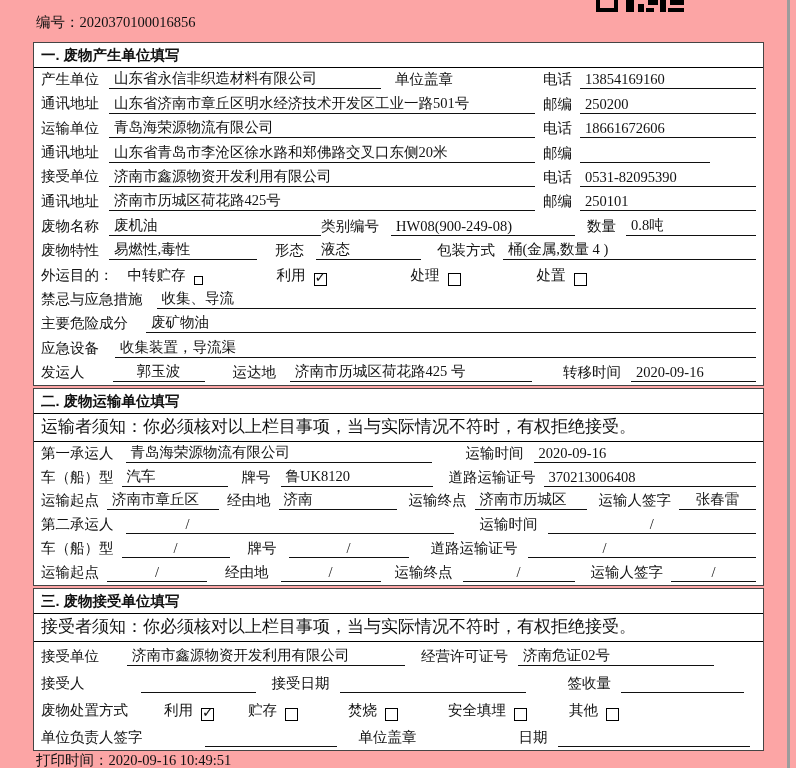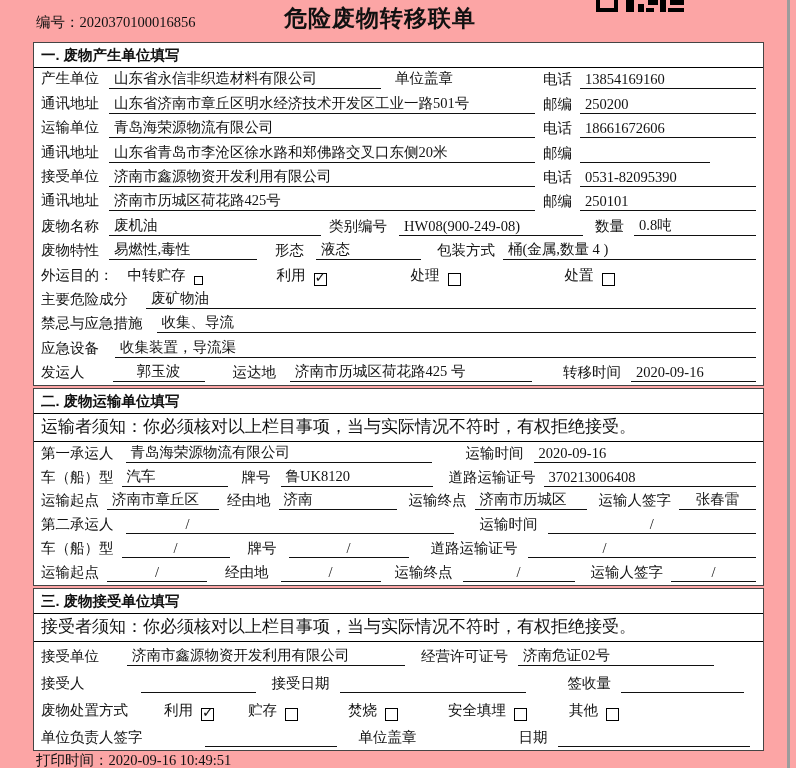--- a/index.html
+++ b/index.html
@@ -23,40 +23,39 @@
   .row { display:flex; align-items:flex-end; padding:0 7px 3px 7px; font-size:14.5px; }
   .s1 .row { height:24.4px; }
   .s2 .row { height:23.8px; }
   .s3 .row { height:27px; }
   .notice { height:28px; line-height:26px; padding-left:7px; border-bottom:1.2px solid #000;
     font-size:17px; display:block; }
   .lbl { white-space:nowrap; }
   .u { border-bottom:1.1px solid #111; padding:0 5px; white-space:nowrap; overflow:hidden; }
   .grow { flex:1 1 auto; }
   .ctr { text-align:center; }
-  .left-col { width:502px; display:flex; align-items:flex-start; }
+  .left-col { width:502px; display:flex; align-items:center; }
   .right-col { flex:1; display:flex; align-items:flex-end; }
 
   
   .cb { width:13px; height:13px; border:1.6px solid #000; display:inline-block;
     position:relative; top:1px; margin-left:8px; flex:0 0 auto; }
   .cb.sm { width:9px; height:9px; top:0; }
   .cb.checked::after { content:"\2713"; position:absolute; left:0px; top:-5px;
     font-size:14px; font-weight:bold; font-family:"DejaVu Sans",sans-serif; }
   .opt { display:flex; align-items:flex-end;justify-content:space-between; }
 
   .print-line { position:absolute; left:36px; top:751px; font-size:14.5px; }
 </style>
 </head>
 <body>
 
 <div class="page">
 
   <div class="doc-no"><span>编号：</span><span>2020370100016856</span></div>
-  <div class="doc-title">危险废物转移联单</div>
   <svg class="qr-frag" viewBox="0 0 90 13" xmlns="http://www.w3.org/2000/svg">
     <rect x="0" y="0" width="4" height="8" fill="#000"></rect>
       <rect x="18" y="0" width="4" height="8" fill="#000"></rect>
       <rect x="0" y="8" width="22" height="4" fill="#000"></rect>
     <rect x="30" y="0" width="8" height="12" fill="#000"></rect>
       <rect x="42" y="4" width="6" height="8" fill="#000"></rect>
     <rect x="52" y="0" width="10" height="5" fill="#000"></rect>
       <rect x="50" y="8" width="8" height="4" fill="#000"></rect>
     <rect x="64" y="0" width="6" height="12" fill="#000"></rect>
       <rect x="74" y="0" width="14" height="5" fill="#000"></rect>
@@ -132,21 +131,21 @@
         </div>
         <div class="right-col">
           <span class="lbl" style="margin-right:8px">邮编</span>
           <span class="u grow">250101</span>
         </div>
       </div>
 
       <div class="row">
         <span class="lbl" style="margin-right:10px">废物名称</span>
         <span class="u" style="width:212px">废机油</span>
-        <span class="lbl" style="margin-left:8px;margin-right:12px">类别编号</span>
+        <span class="lbl" style="margin-right:12px">类别编号</span>
         <span class="u" style="width:184px">HW08(900-249-08)</span>
         <span class="lbl" style="margin-left:12px;margin-right:10px">数量</span>
         <span class="u grow">0.8吨</span>
       </div>
 
       <div class="row">
         <span class="lbl" style="margin-right:10px">废物特性</span>
         <span class="u" style="width:148px">易燃性,毒性</span>
         <span class="lbl" style="margin-left:18px;margin-right:12px">形态</span>
         <span class="u" style="width:105px">液态</span>
@@ -161,34 +160,34 @@
           <span class="cb sm"></span>
         </span>
         <span class="opt" style="margin-left:74px">
           <span class="lbl">利用</span>
           <span class="cb checked"></span>
         </span>
         <span class="opt" style="margin-left:84px">
           <span class="lbl">处理</span>
           <span class="cb"></span>
         </span>
-        <span class="opt" style="margin-left:104px">
+        <span class="opt" style="margin-left:76px">
           <span class="lbl">处置</span>
           <span class="cb"></span>
         </span>
+      </div>
+
+      <div class="row">
+        <span class="lbl" style="margin-right:14px">禁忌与应急措施</span>
+        <span class="u grow">收集、导流</span>
       </div>
 
       <div class="row">
         <span class="lbl" style="margin-right:18px">主要危险成分</span>
         <span class="u grow">废矿物油</span>
-      </div>
-
-      <div class="row">
-        <span class="lbl" style="margin-right:14px">禁忌与应急措施</span>
-        <span class="u grow">收集、导流</span>
       </div>
 
       <div class="row">
         <span class="lbl" style="margin-right:16px">应急设备</span>
         <span class="u grow">收集装置，导流渠</span>
       </div>
 
       <div class="row">
         <span class="lbl" style="margin-right:28px">发运人</span>
         <span class="u ctr" style="width:92px">郭玉波</span>

